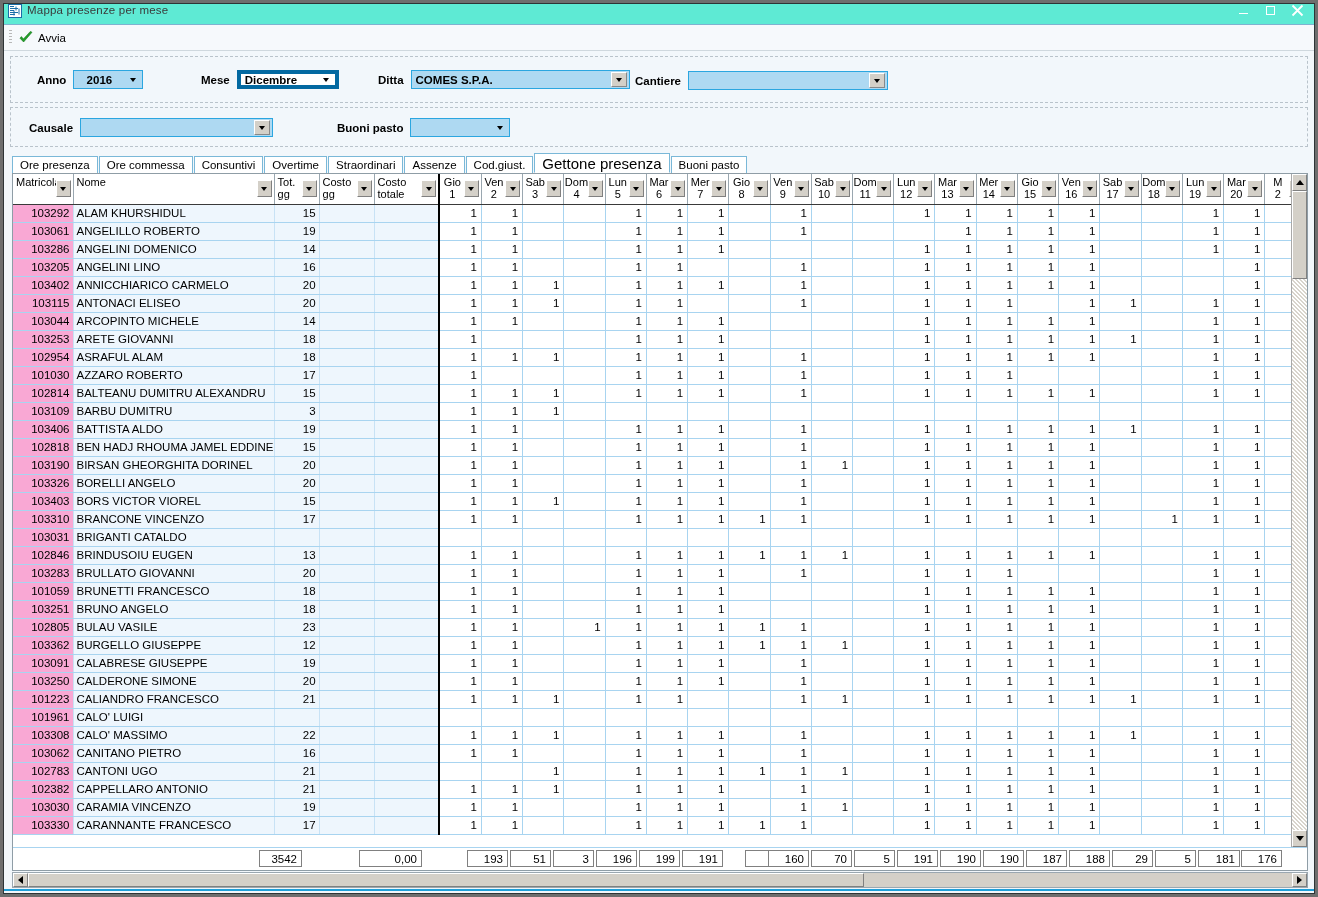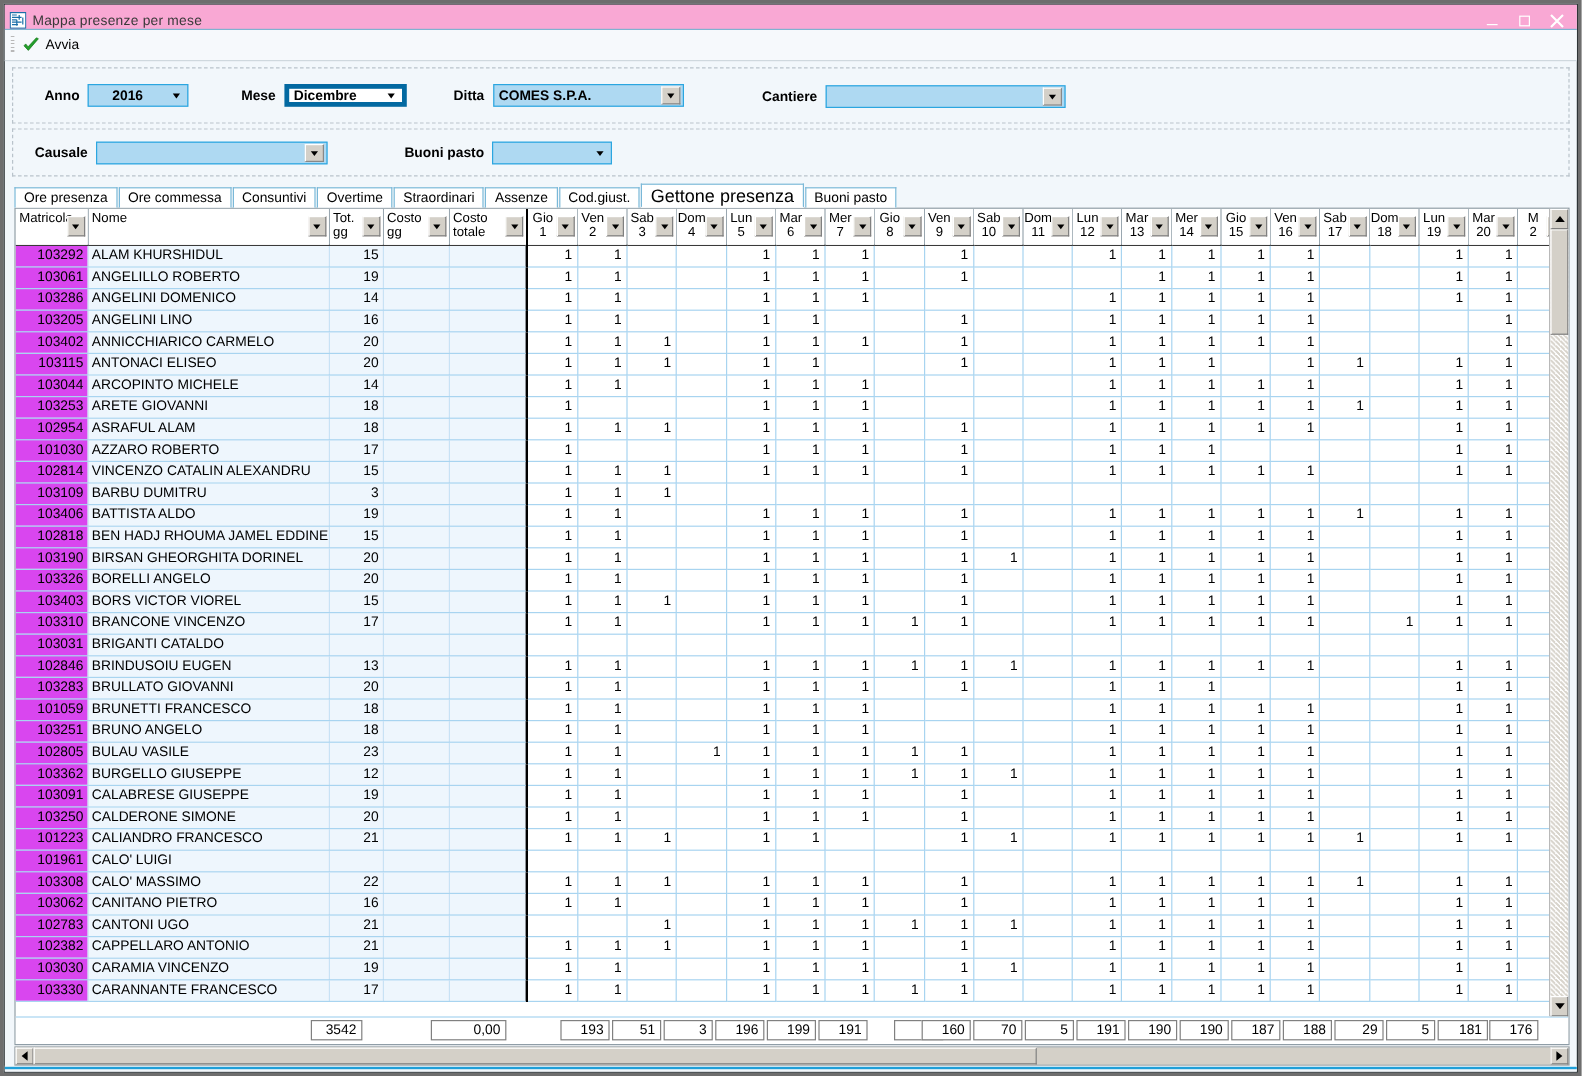--- a/index.html
+++ b/index.html
@@ -10,21 +10,21 @@
     font-size:11px;color:#000;
     -webkit-font-smoothing:none;
   }
   .window{
     position:absolute;left:3px;top:3px;width:1312px;height:891px;
     background:#f2f7fb;border:1px solid #2e3436;box-sizing:border-box;
     display:flex;flex-direction:column;
   }
   
   .titlebar{
-    height:20px;background:#f9a8d4;display:flex;align-items:flex-end;
+    height:20px;background:#5eead4;display:flex;align-items:flex-start;
     border-bottom:1px solid #7fb2d0;flex:0 0 auto;position:relative;
   }
   .title-icon{width:14px;height:14px;margin:0 5px 0 4px;flex:0 0 auto;position:relative;}
   .title-text{font-size:11.5px;color:#3a3a3a;letter-spacing:.2px;}
   .title-btns{margin-left:auto;display:flex;align-items:center;gap:14px;padding-right:10px;}
   .tb{width:13px;height:13px;position:relative;color:#ffffff;cursor:default;}
   .tb.min::after{content:"";position:absolute;left:2px;bottom:3px;width:9px;height:1.5px;background:#fff;}
   .tb.max::after{content:"";position:absolute;left:2px;top:2px;width:9px;height:9px;border:1.5px solid #fff;box-sizing:border-box;}
   .tb.close svg{display:block;}
   
@@ -91,21 +91,21 @@
   .hbtn{
     position:absolute;right:2px;top:6px;width:15px;height:17px;background:#d4d0c8;
     border:1px solid #808080;border-top-color:#fff;border-left-color:#fff;box-sizing:border-box;
     display:flex;align-items:center;justify-content:center;cursor:default;
   }
   .hdr.thick{border-right:2px solid #000;}
   .row td{
     height:18px;border-bottom:1px solid #a8d4f0;border-right:1px solid #c8e2f5;
     box-sizing:border-box;font-size:11.5px;
   }
-  .row td.mat{background:#d946ef;text-align:right;padding-right:3px;}
+  .row td.mat{background:#f9a8d4;text-align:right;padding-right:3px;}
   .row td.nome{background:#eef6fd;text-align:left;padding-left:3px;white-space:nowrap;overflow:hidden;}
   .row td.num{background:#eef6fd;text-align:right;padding-right:3px;}
   .row td.cst{background:#eef6fd;}
   .row td.day{background:#fff;text-align:right;padding-right:4px;border-right:1px solid #a8d4f0;}
   .row td.edge{border-right:2px solid #000;}
   
   .totbar{
     flex:0 0 auto;height:22px;background:#fff;border-top:1px solid #a8d4f0;display:flex;align-items:center;
     position:relative;overflow:hidden;
   }
@@ -180,41 +180,41 @@
           <path d="M1 7.2 L4.6 11 L13 1.3 L11.4 0.4 L4.4 8 L2.4 5.6 Z" fill="#22a02a" stroke="#15761b" stroke-width="0.6"></path>
         </svg>
       </span>
       <span>Avvia</span>
     </div>
   </div>
 
   <div class="panel p1">
     <div class="fld" style="left:26px;top:13px;">
       <span class="lbl">Anno</span>
-      <div class="combo" style="width:84px;">
+      <div class="combo" style="width:70px;">
         <span class="val center">2016</span>
         <span class="arrow-plain">
             <span class="caret sm"></span>
           </span>
       </div>
     </div>
 
     <div class="fld" style="left:190px;top:13px;">
       <span class="lbl">Mese</span>
       <div class="combo white" style="width:102px;">
         <span class="val">Dicembre</span>
         <span class="arrow-plain">
             <span class="caret sm"></span>
           </span>
       </div>
     </div>
 
     <div class="fld" style="left:367px;top:13px;">
       <span class="lbl">Ditta</span>
-      <div class="combo" style="width:159px;">
+      <div class="combo" style="width:219px;">
         <span class="val">COMES S.P.A.</span>
         <span class="arrow-box">
             <span class="caret sm"></span>
           </span>
       </div>
     </div>
 
     <div class="fld" style="left:624px;top:14px;">
       <span class="lbl">Cantiere</span>
       <div class="combo" style="width:200px;">
@@ -371,21 +371,21 @@
               </tr>
               <tr class="row">
                 <td class="mat">101030</td>
                 <td class="nome">AZZARO ROBERTO</td>
                 <td class="num">17</td>
                 <td class="cst"></td>
                 <td class="cst edge"></td>
               </tr>
               <tr class="row">
                 <td class="mat">102814</td>
-                <td class="nome">VINCENZO CATALIN ALEXANDRU</td>
+                <td class="nome">BALTEANU DUMITRU ALEXANDRU</td>
                 <td class="num">15</td>
                 <td class="cst"></td>
                 <td class="cst edge"></td>
               </tr>
               <tr class="row">
                 <td class="mat">103109</td>
                 <td class="nome">BARBU DUMITRU</td>
                 <td class="num">3</td>
                 <td class="cst"></td>
                 <td class="cst edge"></td>

